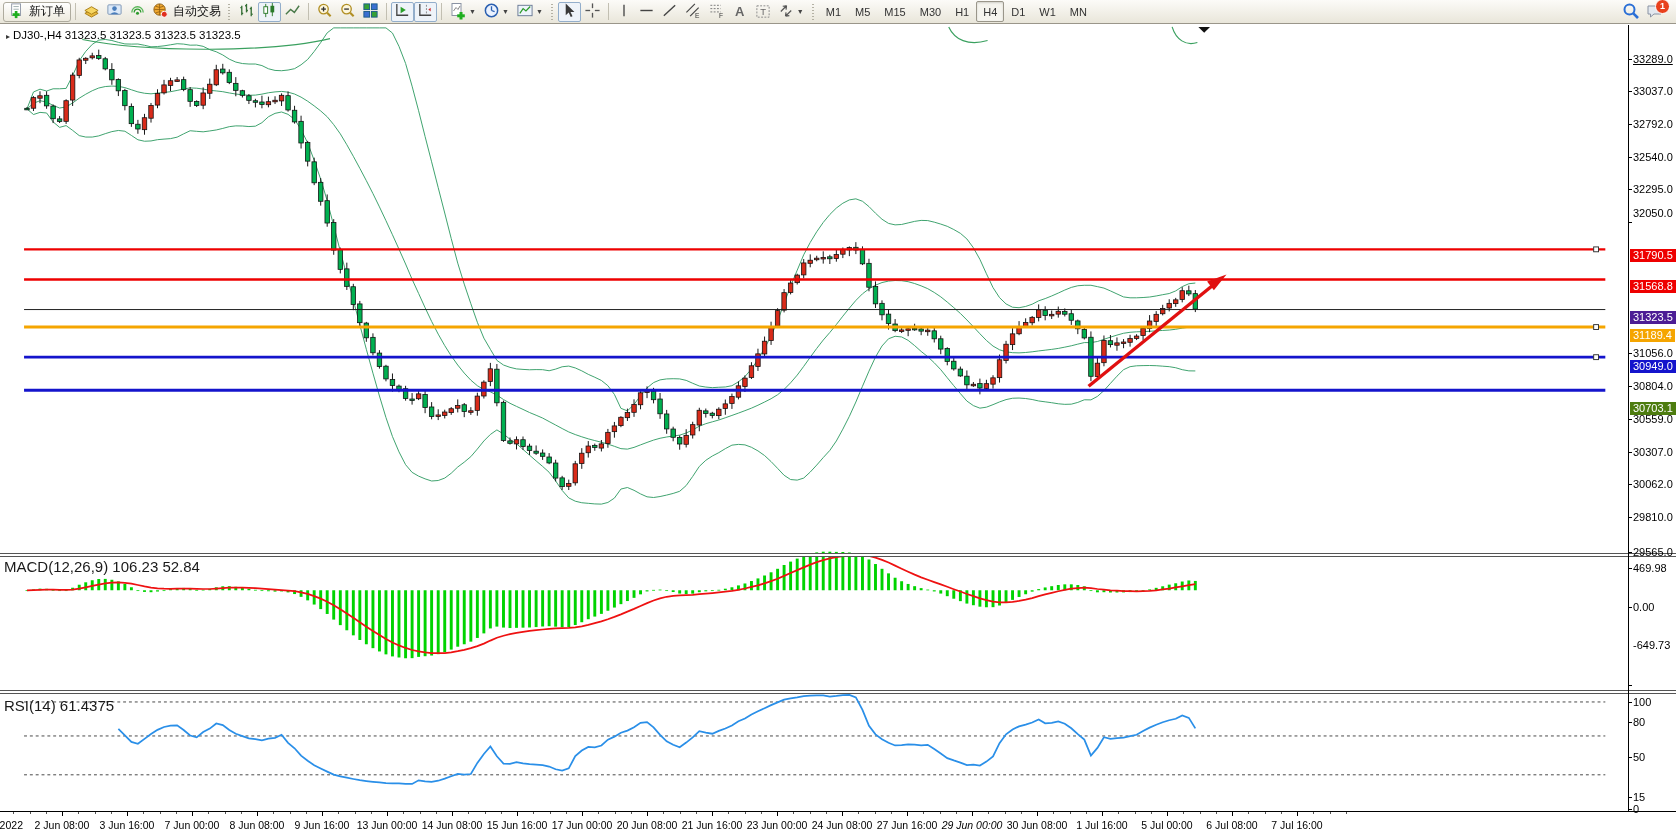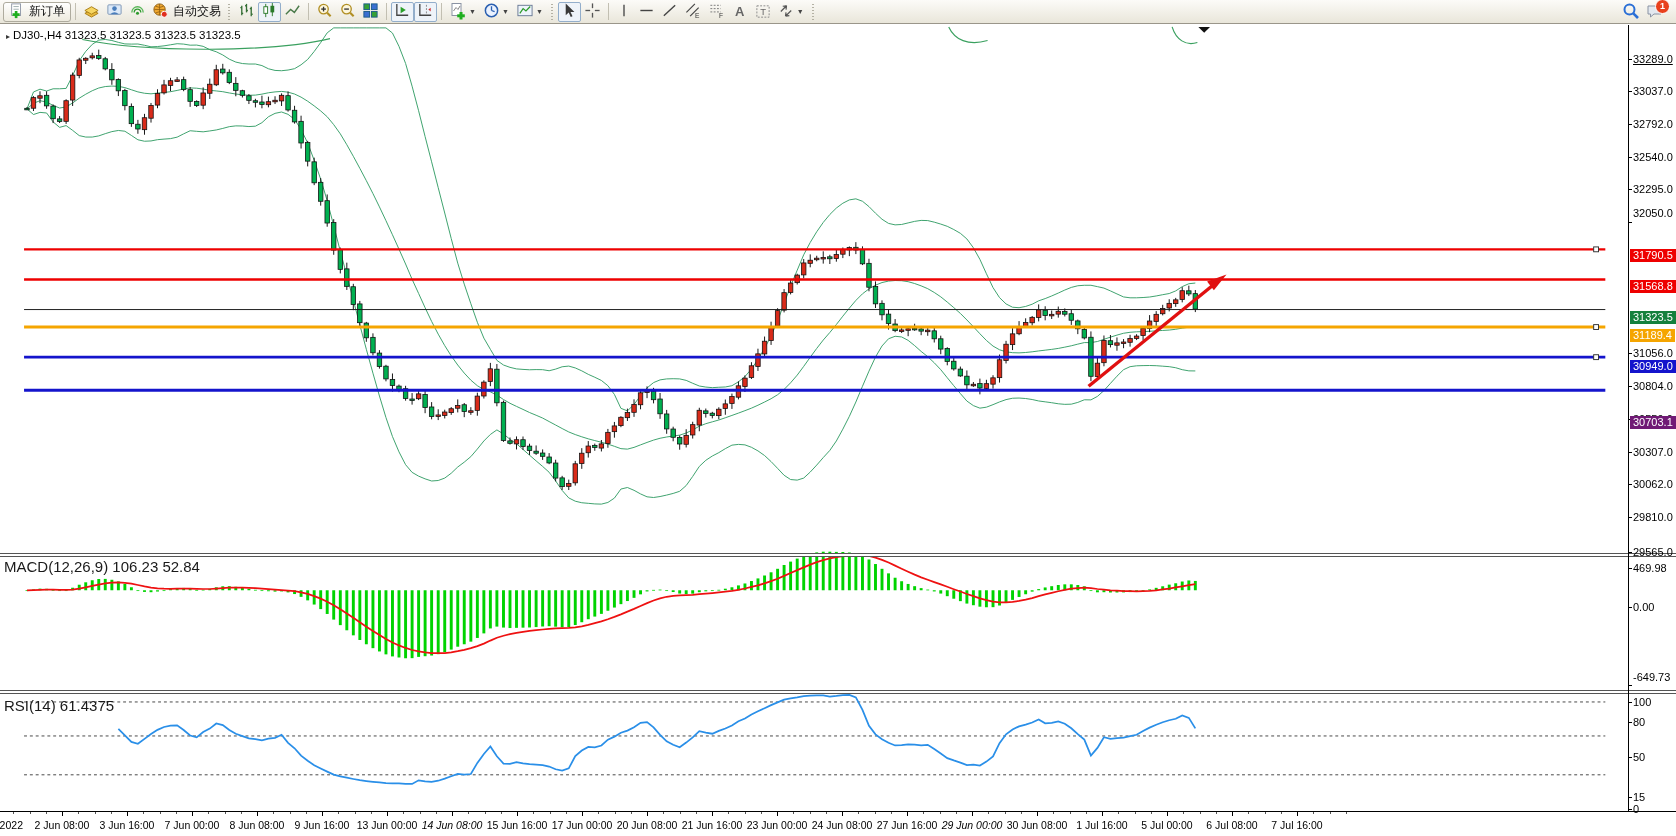--- a/index.html
+++ b/index.html
@@ -292,20 +292,31 @@
   <div class="btn">
     <span>
       <svg width="17" height="17" viewBox="0 0 18 18">
           <path d="M3,10 L9,4 M9,4 l-4,0.5 M9,4 l-0.5,4" stroke="#555" stroke-width="1.3" fill="none"></path>
           <path d="M8,15 L14,9 M8,15 l4,-0.5 M8,15 l0.5,-4" stroke="#555" stroke-width="1.3" fill="none"></path>
         </svg>
     </span>
       <span class="caret">▼</span>
   </div>
   <div class="grip"></div>
+  <div style="display:flex;align-items:center">
+      <div class="tf">M1</div>
+      <div class="tf">M5</div>
+      <div class="tf">M15</div>
+      <div class="tf">M30</div>
+      <div class="tf">H1</div>
+      <div class="tf on">H4</div>
+      <div class="tf">D1</div>
+      <div class="tf">W1</div>
+      <div class="tf">MN</div>
+    </div>
   <div class="spacer"></div>
   <div class="btn">
     <span>
       <svg width="18" height="18" viewBox="0 0 18 18">
           <circle cx="7.5" cy="7.5" r="5" fill="none" stroke="#2a6fd6" stroke-width="2"></circle>
           <line x1="11.3" y1="11.3" x2="16" y2="16" stroke="#2a6fd6" stroke-width="2.6"></line>
         </svg>
     </span>
   </div>
   <div class="chatwrap btn">
@@ -929,38 +940,38 @@
     <div class="ptick" style="top: 479px;">30062.0</div>
     <div class="ptickdash" style="top: 484px;"></div>
     <div class="ptick" style="top: 512px;">29810.0</div>
     <div class="ptickdash" style="top: 517px;"></div>
     <div class="ptick" style="top: 547px;">29565.0</div>
     <div class="ptickdash" style="top: 552px;"></div>
     <div class="ptick" style="top: 563px;">469.98</div>
     <div class="ptickdash" style="top: 568px;"></div>
     <div class="ptick" style="top: 602px;">0.00</div>
     <div class="ptickdash" style="top: 607px;"></div>
-    <div class="ptick" style="top: 672px;">-649.73</div>
+    <div class="ptick" style="top: 640px;">-649.73</div>
     <div class="ptickdash" style="top: 685px;"></div>
     <div class="ptick" style="top: 697px;">100</div>
     <div class="ptickdash" style="top: 702px;"></div>
     <div class="ptick" style="top: 717px;">80</div>
     <div class="ptickdash" style="top: 722px;"></div>
     <div class="ptick" style="top: 752px;">50</div>
     <div class="ptickdash" style="top: 757px;"></div>
     <div class="ptick" style="top: 792px;">15</div>
     <div class="ptickdash" style="top: 797px;"></div>
     <div class="ptick" style="top: 804px;">0</div>
     <div class="ptickdash" style="top: 809px;"></div>
     <div class="pbadge" style="top: 249px; background: rgb(238, 0, 0);">31790.5</div>
     <div class="pbadge" style="top: 280px; background: rgb(238, 0, 0);">31568.8</div>
-    <div class="pbadge" style="top: 311px; background: #15803d;">31323.5</div>
+    <div class="pbadge" style="top: 311px; background: #4c1d95;">31323.5</div>
     <div class="pbadge" style="top: 329px; background: rgb(245, 165, 0);">31189.4</div>
     <div class="pbadge" style="top: 360px; background: rgb(20, 20, 204);">30949.0</div>
-    <div class="pbadge" style="top: 416px; background: #701a75;">30703.1</div>
+    <div class="pbadge" style="top: 402px; background: #4d7c0f;">30703.1</div>
   </div>
 
 <div class="time-axis">
     <div class="tlabel" style="left: -3px;">1 Jun 2022</div>
     <div class="tminor" style="left: 13.25px;"></div>
     <div class="tminor" style="left: 29.5px;"></div>
     <div class="tminor" style="left: 45.75px;"></div>
     <div class="tlabel" style="left: 62px;">2 Jun 08:00</div>
     <div class="ttick" style="left: 62px;"></div>
     <div class="tminor" style="left: 78.25px;"></div>
@@ -984,21 +995,21 @@
     <div class="tlabel" style="left: 322px;">9 Jun 16:00</div>
     <div class="ttick" style="left: 322px;"></div>
     <div class="tminor" style="left: 338.25px;"></div>
     <div class="tminor" style="left: 354.5px;"></div>
     <div class="tminor" style="left: 370.75px;"></div>
     <div class="tlabel" style="left: 387px;">13 Jun 00:00</div>
     <div class="ttick" style="left: 387px;"></div>
     <div class="tminor" style="left: 403.25px;"></div>
     <div class="tminor" style="left: 419.5px;"></div>
     <div class="tminor" style="left: 435.75px;"></div>
-    <div class="tlabel" style="left: 452px; font-style: italic;">14 Jun 08:00</div>
+    <div class="tlabel" style="left: 452px;">14 Jun 08:00</div>
     <div class="ttick" style="left: 452px;"></div>
     <div class="tminor" style="left: 468.25px;"></div>
     <div class="tminor" style="left: 484.5px;"></div>
     <div class="tminor" style="left: 500.75px;"></div>
     <div class="tlabel" style="left: 517px;">15 Jun 16:00</div>
     <div class="ttick" style="left: 517px;"></div>
     <div class="tminor" style="left: 533.25px;"></div>
     <div class="tminor" style="left: 549.5px;"></div>
     <div class="tminor" style="left: 565.75px;"></div>
     <div class="tlabel" style="left: 582px;">17 Jun 00:00</div>

